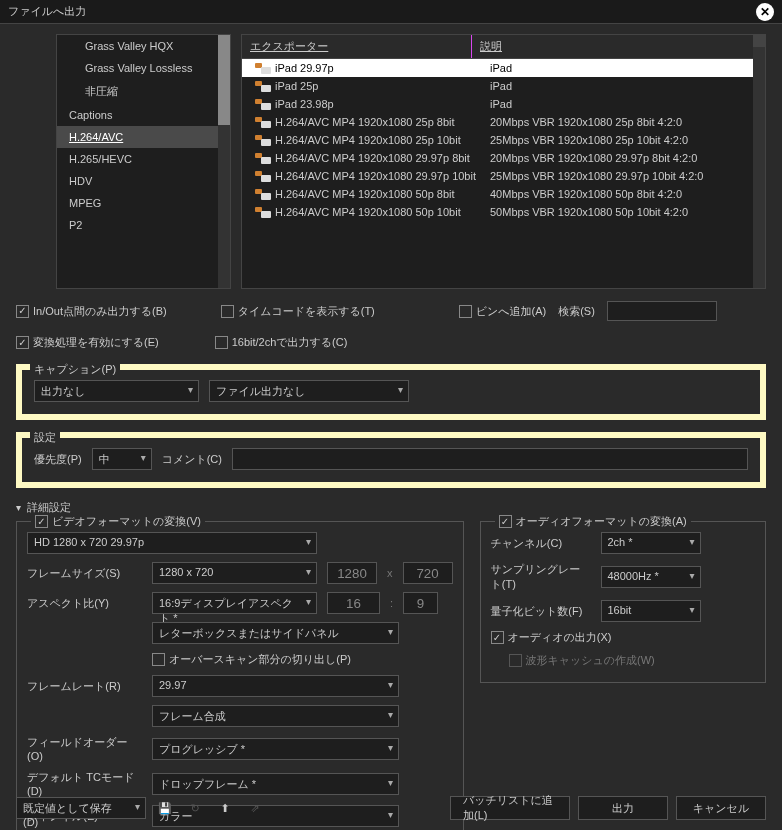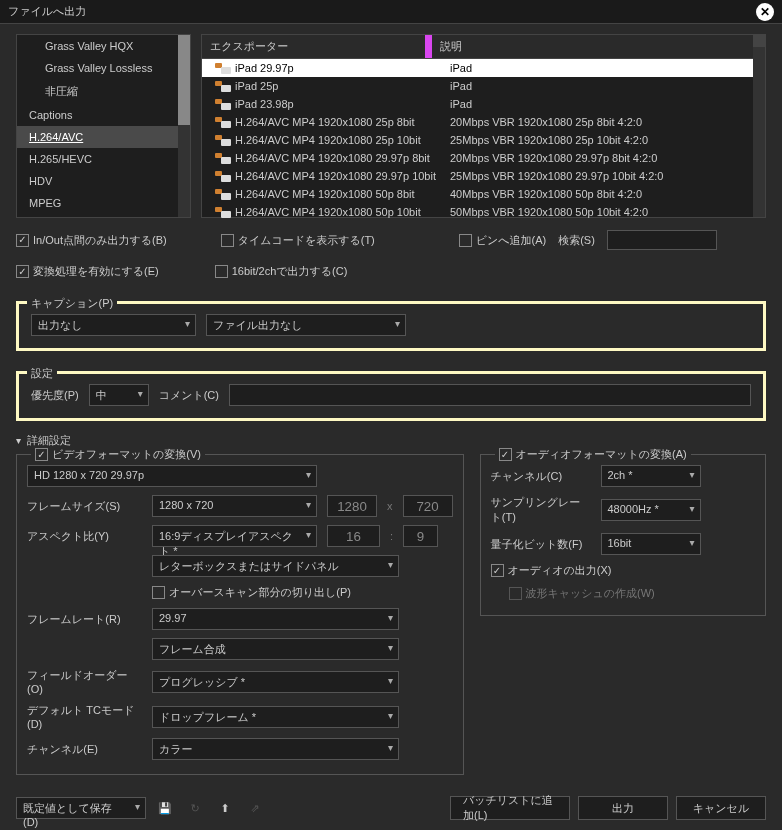--- a/index.html
+++ b/index.html
@@ -2,51 +2,51 @@
 <html><head>
 <meta charset="utf-8">
 <style>
 * { margin: 0; padding: 0; box-sizing: border-box; font-family: "Meiryo", sans-serif; }
 body { background: #2a2a2a; color: #ccc; font-size: 11px; width: 782px; height: 830px; overflow: hidden; }
 .dialog { width: 782px; height: 830px; background: #2a2a2a; position: relative; }
 .titlebar { height: 24px; background: #1a1a1a; display: flex; align-items: center; justify-content: space-between; padding: 0 8px; border-bottom: 1px solid #444; }
 .titlebar-text { color: #ccc; font-size: 11px; }
 .close-btn { width: 18px; height: 18px; background: #fff; border-radius: 50%; color: #000; display: flex; align-items: center; justify-content: center; font-weight: bold; cursor: pointer; font-size: 12px; }
 .content { padding: 10px 16px; }
-.top-area { display: flex; gap: 10px; height: 184px; }
+.top-area { display: flex; gap: 10px; height: 255px; margin-left: 40px; }
 .left-tree { width: 175px; background: #1e1e1e; border: 1px solid #444; overflow-y: auto; position: relative; }
 .left-tree::-webkit-scrollbar { width: 12px; }
 .left-tree::-webkit-scrollbar-track { background: #333; }
 .left-tree::-webkit-scrollbar-thumb { background: #666; }
 .tree-scroll { position: absolute; right: 0; top: 0; bottom: 0; width: 12px; background: #333; }
 .tree-thumb { position: absolute; width: 12px; background: #888; }
 .tree-item { padding: 5px 8px 5px 24px; cursor: pointer; color: #ccc; }
 .tree-item.level0 { padding-left: 12px; }
 .tree-item.level1 { padding-left: 28px; }
 .tree-item.selected { background: #4a4a4a; color: #fff; text-decoration: underline; }
 .right-list { flex: 1; background: #1e1e1e; border: 1px solid #444; display: flex; flex-direction: column; position: relative; }
 .list-header { display: flex; background: #2a2a2a; border-bottom: 1px solid #444; }
-.list-col { padding: 4px 8px; border-right: 7px solid #d946ef; }
+.list-col { padding: 4px 8px; border-right: 1px solid #d946ef; text-decoration: underline; }
 .list-col.c1 { width: 230px; }
 .list-col.c2 { flex: 1; }
 .preset-header { background: #2a2a2a; padding: 4px 8px; font-weight: bold; border-bottom: 1px solid #444; }
 .preset-row { display: flex; padding: 3px 13px; cursor: pointer; align-items: center; }
 .preset-row.selected { background: #fff; color: #000; }
 .preset-icon { width: 16px; height: 11px; margin-right: 4px; display: inline-block; position: relative; flex-shrink: 0; }
 .preset-icon::before { content: ""; position: absolute; width: 7px; height: 5px; background: #d08030; top: 0; left: 0; border-radius: 1px; }
 .preset-icon::after { content: ""; position: absolute; width: 10px; height: 7px; background: #ddd; bottom: 0; right: 0; border-radius: 1px; }
 .preset-name { width: 215px; flex-shrink: 0; }
 .right-scroll { position: absolute; right: 0; top: 0; bottom: 0; width: 12px; background: #333; }
 .right-scroll .up, .right-scroll .down { height: 12px; background: #444; display: block; }
 .options-row { display: flex; align-items: center; gap: 12px; margin-top: 10px; padding: 2px 0; }
 .checkbox { width: 13px; height: 13px; border: 1px solid #888; display: inline-flex; align-items: center; justify-content: center; margin-right: 4px; background: #2a2a2a; cursor: pointer; flex-shrink: 0; }
 .checkbox.checked::after { content: "✓"; color: #ccc; font-size: 10px; line-height: 1; }
 .check-label { display: flex; align-items: center; }
 .search-input { background: #1e1e1e; border: 1px solid #555; color: #ccc; padding: 2px 4px; width: 110px; height: 20px; }
-.fieldset { border: 3px solid #fef9c3; margin-top: 20px; padding: 10px 12px 12px; position: relative; }
+.fieldset { border: 6px solid #fef9c3; margin-top: 12px; padding: 10px 12px 12px; position: relative; }
 .fieldset-title { position: absolute; top: -8px; left: 8px; background: #2a2a2a; padding: 0 4px; font-size: 11px; }
 .select { background: #1e1e1e; border: 1px solid #555; color: #ccc; padding: 3px 18px 3px 6px; position: relative; cursor: pointer; display: inline-block; height: 22px; }
 .select::after { content: "▾"; position: absolute; right: 5px; top: 3px; font-size: 10px; color: #aaa; }
 .row { display: flex; align-items: center; gap: 10px; margin-bottom: 8px; }
 .label { width: 115px; color: #ccc; }
 .label-sm { width: 100px; color: #ccc; }
 .input-sm { background: #1e1e1e; border: 1px solid #555; color: #888; padding: 3px 6px; width: 50px; height: 22px; text-align: center; }
 .details-toggle { display: flex; align-items: center; margin-top: 12px; cursor: pointer; }
 .details-toggle::before { content: "▾"; margin-right: 6px; font-size: 10px; }
 .two-col { display: flex; gap: 16px; margin-top: 6px; }

